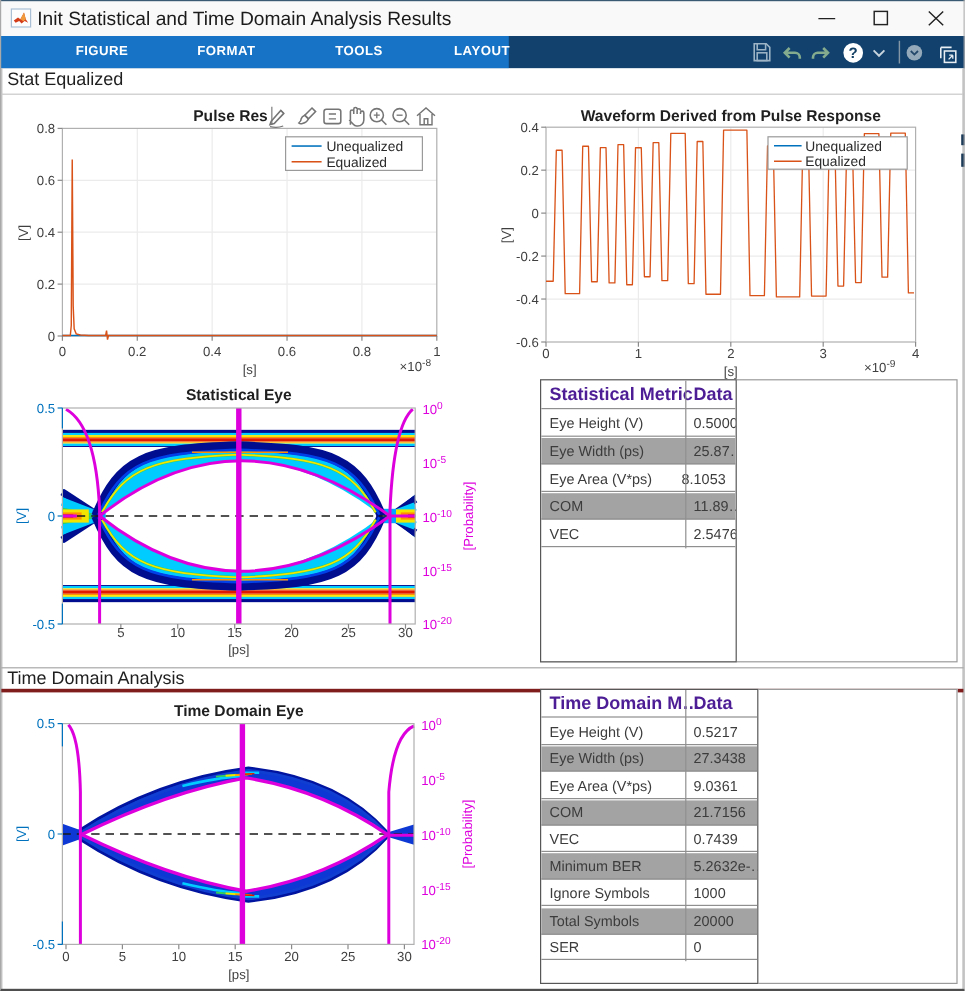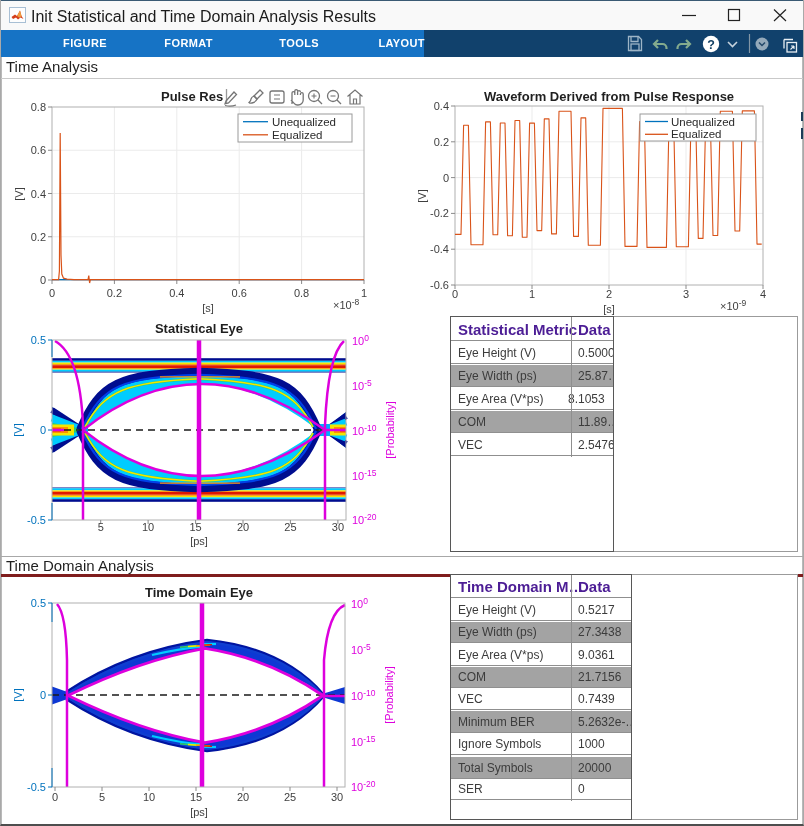--- a/index.html
+++ b/index.html
@@ -64,21 +64,21 @@
   <circle cx="142" cy="14" r="6.5" fill="#94a9ba"></circle>
   <path d="M139 12.5 l3 3 l3 -3" stroke="#23486a" stroke-width="1.5" fill="none"></path>
 
   <g stroke="#e8eef3" fill="none" stroke-width="1.3">
     <path d="M164 9.5 h9 M164 9.5 v9"></path>
     <rect x="167" y="12.5" width="9.5" height="9.5"></rect>
     <path d="M171 16 h3 m0 0 v3 m0 -3 l-3.5 3.5" stroke-width="1.1"></path>
   </g>
 </svg>
 <div class="abs" id="content"></div>
-<div class="abs sechead" id="sec1">Time Analysis</div>
+<div class="abs sechead" id="sec1">Stat Equalized</div>
 <div class="abs sechead" id="sec2">Time Domain Analysis</div>
 
 <div class="abs panelbox" style="left:450px;top:316px;width:348px;height:236px"></div>
 <div class="abs mtable" style="left:450px;top:316px;width:164px;height:236px">
   <div class="row hdr" style="top:0;height:24px">
       <span class="c1">Statistical Metric</span>
       <span class="c2" style="left:127px">Data</span>
     </div>
   <div class="row" style="top:25px;height:22px">
       <span class="c1">Eye Height (V)</span>

